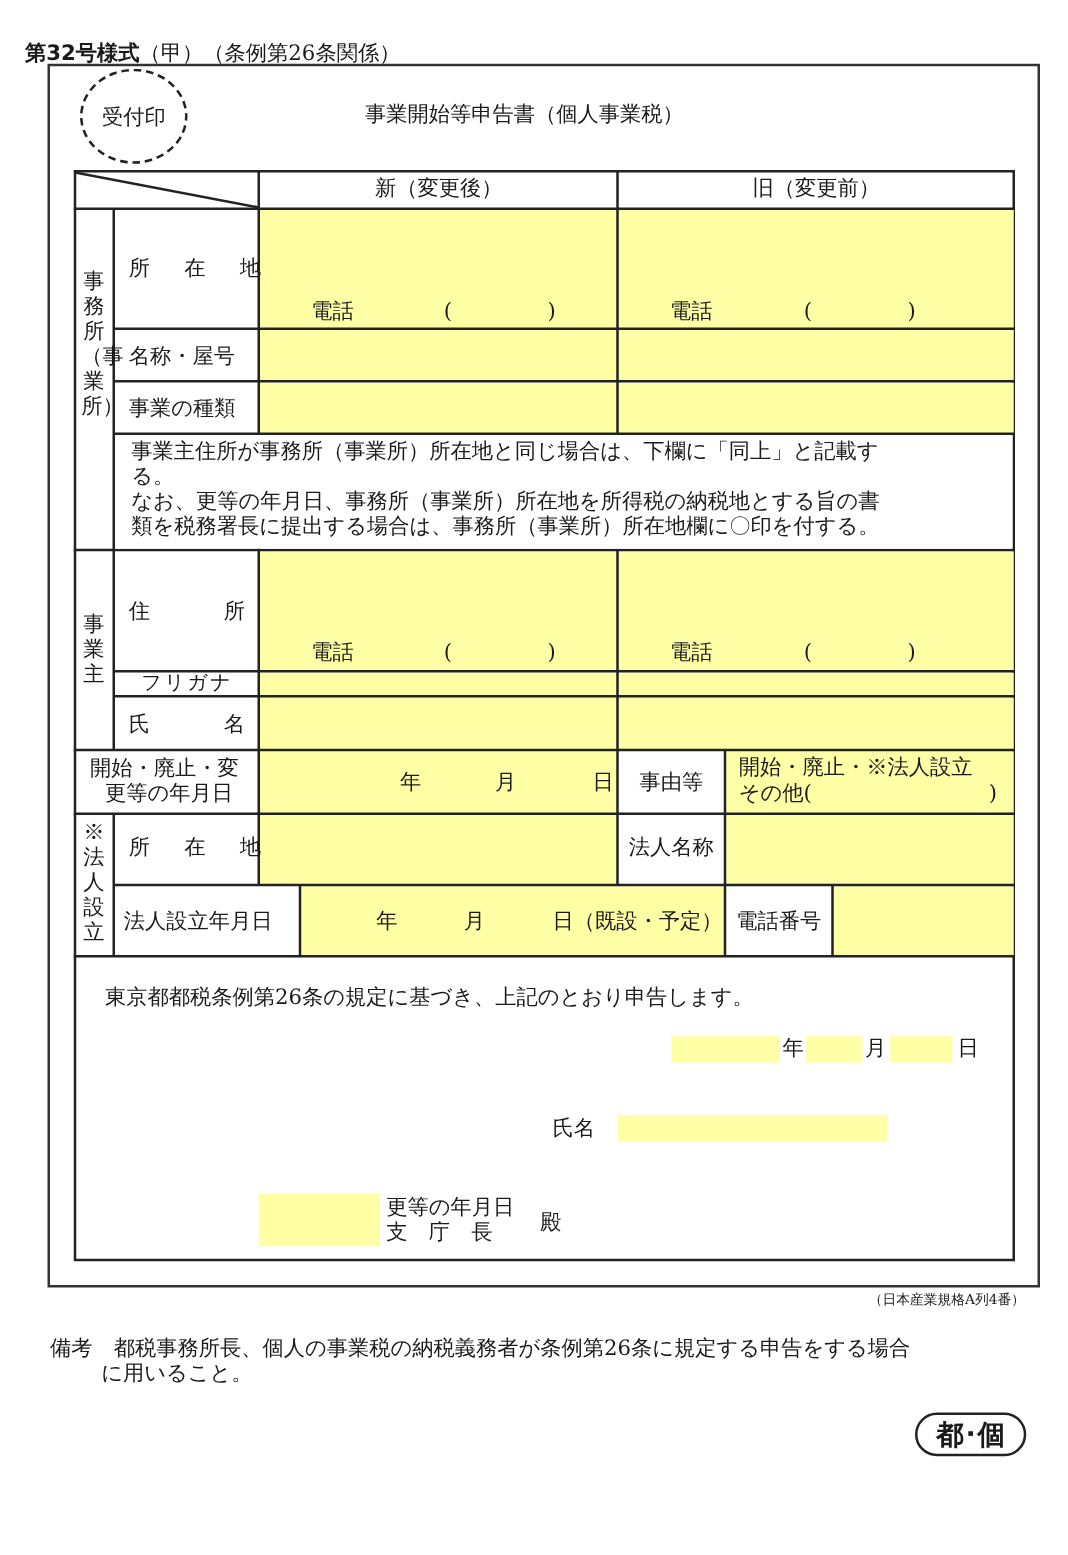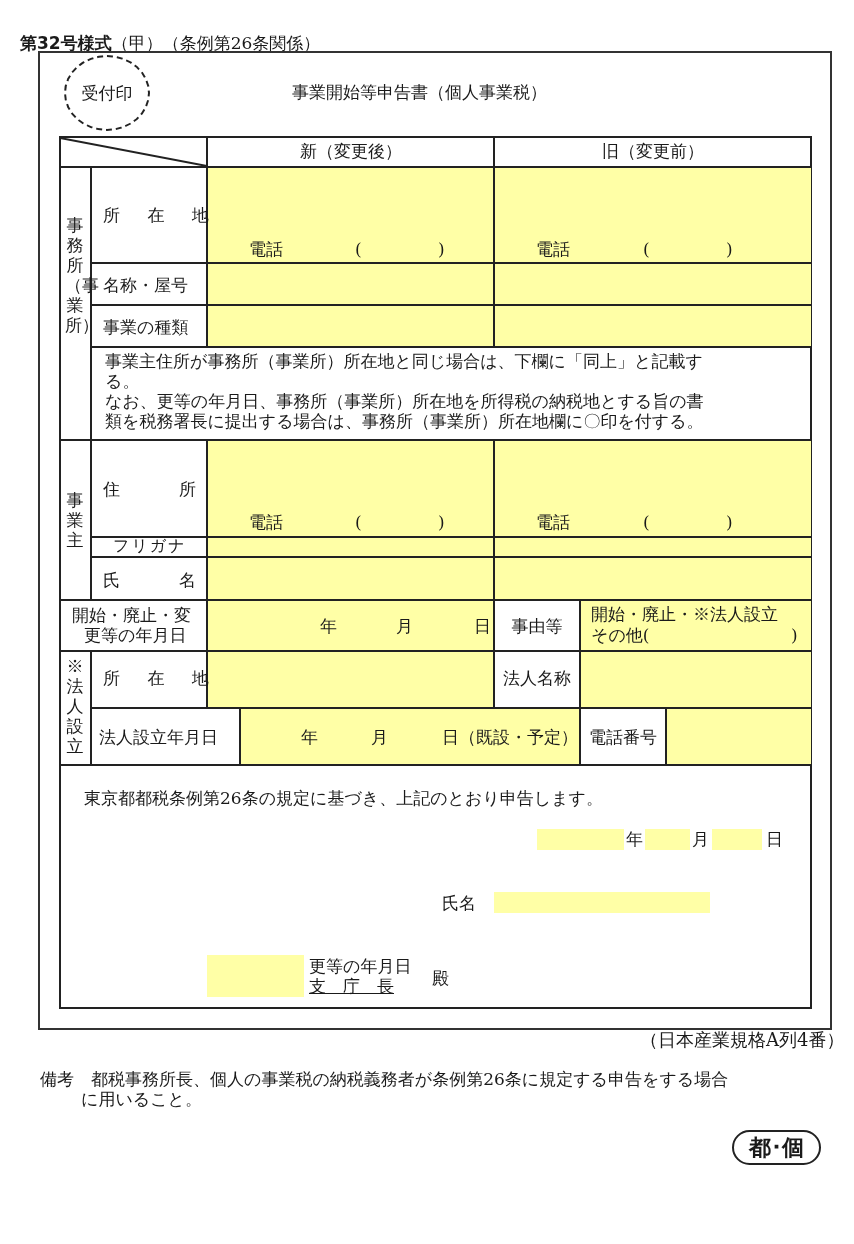--- a/index.html
+++ b/index.html
@@ -139,23 +139,23 @@
 <div class="t" style="left:626px;top:829px;">年</div>
 <div class="cell y fld" contenteditable="true" style="left: 645px; top: 829px; width: 45px; height: 21px;"></div>
 <div class="t" style="left:692px;top:829px;">月</div>
 <div class="cell y fld" contenteditable="true" style="left: 712px; top: 829px; width: 50px; height: 21px;"></div>
 <div class="t" style="left:766px;top:829px;">日</div>
 <div class="t" style="left:442px;top:893px;">氏名</div>
 <div class="cell y fld" contenteditable="true" style="left: 494px; top: 892px; width: 216px; height: 21px;"></div>
 
 <div class="cell y fld" contenteditable="true" style="left: 207px; top: 955px; width: 97px; height: 42px;"></div>
 <div class="t" style="left:309px;top:956px;">更等の年月日</div>
-<div class="t" style="left:309px;top:976px;text-decoration:underline;">支　庁　長</div>
+<div class="t" style="left:309px;top:976px;">支　庁　長</div>
 <div class="t" style="left:432px;top:968px;">殿</div>
 
-<div class="t" style="left:640px;top:1030px;width:180px;text-align:right;font-size:18px;">（日本産業規格A列4番）</div>
+<div class="t" style="left:640px;top:1030px;width:180px;text-align:right;font-size:11px;">（日本産業規格A列4番）</div>
 
 <div class="t" style="left:40px;top:1069px;font-size:17px;">備考　都税事務所長、個人の事業税の納税義務者が条例第26条に規定する申告をする場合</div>
 <div class="t" style="left:81px;top:1089px;font-size:17px;">に用いること。</div>
 
 <div class="abs" style="left:732px;top:1130px;width:89px;height:35px;border:2px solid #222;border-radius:18px;box-sizing:border-box;display:flex;align-items:center;justify-content:center;">
   <span style="font-family:'DejaVu Sans','Liberation Sans',sans-serif;font-weight:bold;font-size:22px;">都･個</span>
 </div>
 
 </body></html>

